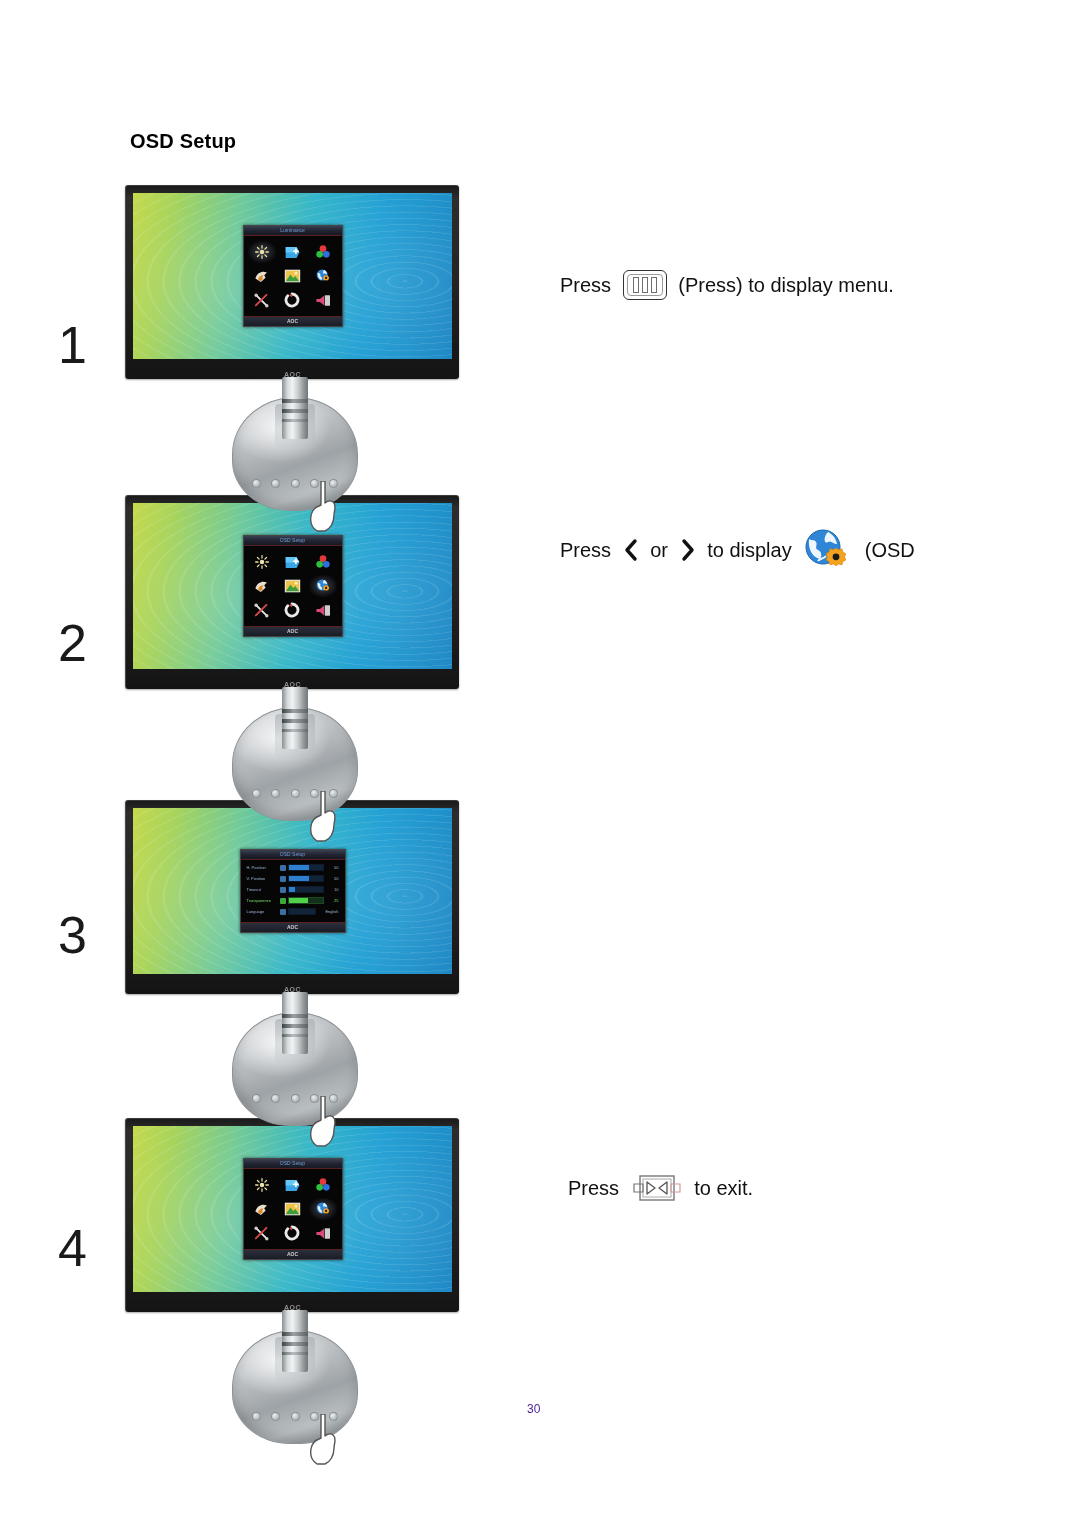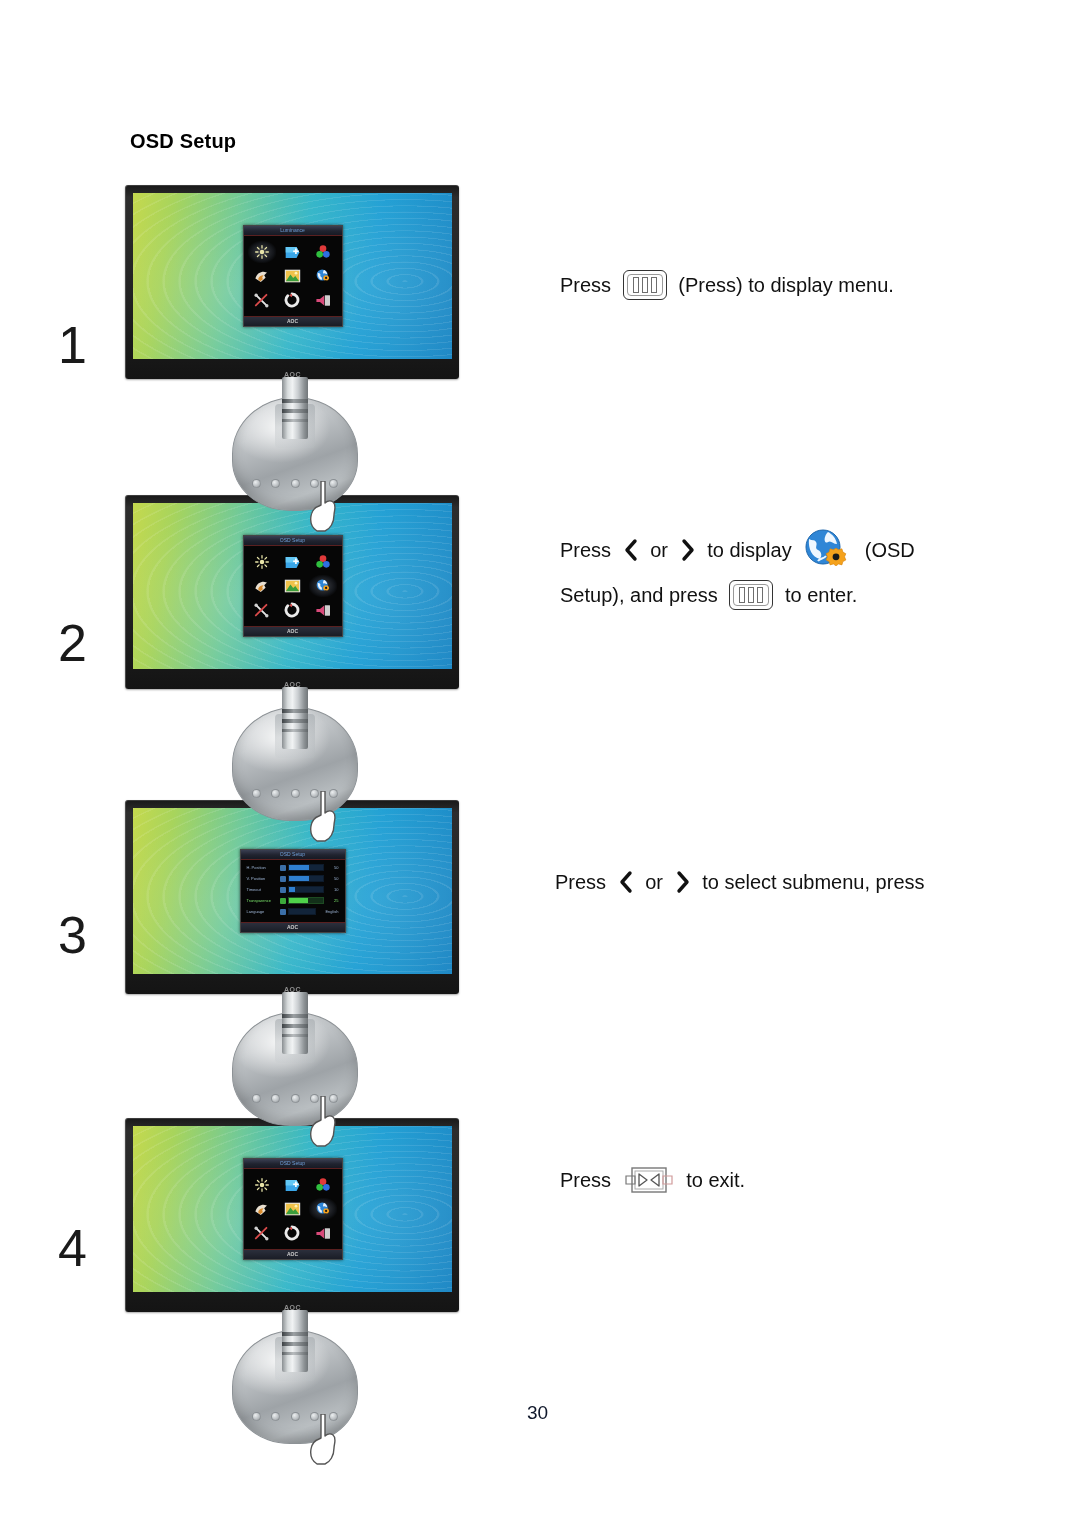--- a/index.html
+++ b/index.html
@@ -309,21 +309,21 @@
     position: absolute;
     left: 560px;
     width: 470px;
     font-size: 20px;
     line-height: 40px;
     color: #111;
   }
   .step-1 .instructions { top: 78px; }
   .step-2 .instructions { top: 32px; }
   .step-3 .instructions { left: 555px; top: 60px; }
-  .step-4 .instructions { top: 40px; }
+  .step-4 .instructions { top: 48px; margin-left: 8px; }
 
   .instructions .line {
     display: block;
     white-space: normal;
   }
   .ib {
     display: inline-block;
     vertical-align: middle;
   }
   .txt { vertical-align: middle; }
@@ -385,22 +385,22 @@
     margin: 0 4px;
     position: relative;
     vertical-align: middle;
   }
 
   
   .page-number {
     position: absolute;
     left: 527px;
     top: 1402px;
-    font-size: 19px;
-    color: #0f172a;
+    font-size: 12px;
+    color: #4c1d95;
   }
 </style>
 </head>
 <body>
 
 <div class="page-title">OSD Setup</div>
 
 <div class="step step-1">
   <div class="step-number">1</div>
 
@@ -689,29 +689,20 @@
           <path d="M27 5c4 2 8 6 9 12-4 0-6-4-9-2s-4-2-3-5 2-4 3-5z" fill="#eef7ff"></path>
           <path d="M17 34c2-3 6-2 8-5" fill="none" stroke="#eef7ff" stroke-width="2"></path>
           <g transform="translate(35,31)">
             <path d="M0,-12 L3.2,-10 L7.2,-11.2 L8.4,-7.2 L12,-5.2 L10.4,-1.4 L12,2.4 L8.4,4.4 L7.2,8.4 L3.2,7.2 L0,9.6 L-3.2,7.2 L-7.2,8.4 L-8.4,4.4 L-12,2.4 L-10.4,-1.4 L-12,-5.2 L-8.4,-7.2 L-7.2,-11.2 L-3.2,-10 Z" transform="scale(0.82)" fill="#f5a21c" stroke="#d98610" stroke-width="0.8"></path>
             <circle cx="0" cy="-1.2" r="3.4" fill="#1a1a1a"></circle>
           </g>
         </svg>
       </span>
       <span class="txt">(OSD</span>
     </span>
-    <span class="line">
-      <span class="txt">Setup), and press</span>
-      <span class="ib key-menu"><span class="bars">
-            <i></i>
-            <i></i>
-            <i></i>
-          </span></span>
-      <span class="txt">to enter.</span>
-    </span>
   </div>
 </div>
 
 <div class="step step-3">
   <div class="step-number">3</div>
 
   <div class="monitor">
     <div class="bezel">
       <div class="screen">
         <div class="ripples"></div>
@@ -775,35 +766,20 @@
       </div>
       <div class="hand">
         <svg width="34" height="52" viewBox="0 0 34 52">
           <path d="M14 0 L18 0 L18 22 C18 22 22 18 26 21 C30 24 27 30 27 34 C27 42 23 48 18 50 L10 50 C5 47 3 41 4 35 C5 29 9 26 12 25 L14 24 Z" fill="#ffffff" stroke="#555" stroke-width="1.4" stroke-linejoin="round"></path>
         </svg>
       </div>
     </div>
   </div>
 
   <div class="instructions">
-    <span class="line">
-      <span class="txt">Press</span>
-      <span class="ib chev">
-        <svg width="18" height="24" viewBox="0 0 18 24">
-            <path d="M13 3 L5 12 L13 21" fill="none" stroke="#111" stroke-width="3.4" stroke-linecap="round" stroke-linejoin="round"></path>
-          </svg>
-      </span>
-      <span class="txt">or</span>
-      <span class="ib chev">
-        <svg width="18" height="24" viewBox="0 0 18 24">
-            <path d="M5 3 L13 12 L5 21" fill="none" stroke="#111" stroke-width="3.4" stroke-linecap="round" stroke-linejoin="round"></path>
-          </svg>
-      </span>
-      <span class="txt">to select submenu, press</span>
-    </span>
   </div>
 </div>
 
 <div class="step step-4">
   <div class="step-number">4</div>
 
   <div class="monitor">
     <div class="bezel">
       <div class="screen">
         <div class="ripples"></div>

